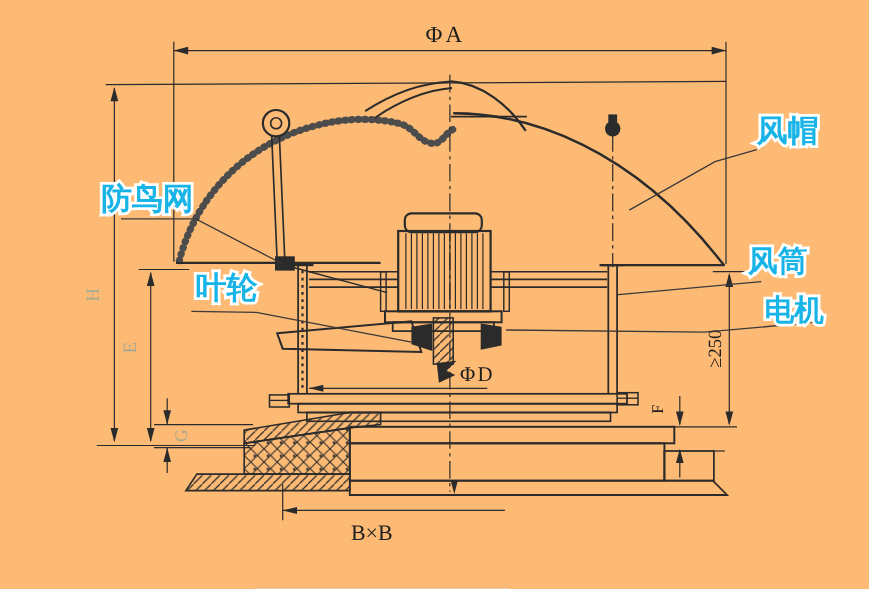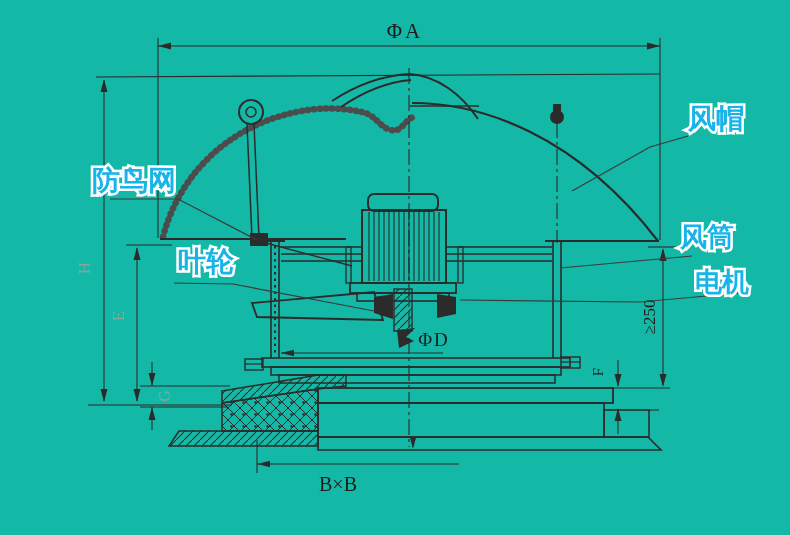--- a/index.html
+++ b/index.html
@@ -1,16 +1,16 @@
 <!DOCTYPE html>
 <html><head>
 <meta charset="utf-8">
 <style>
   html,body{margin:0;padding:0;background:#dddad2;}
-  .sheet{width:790px;height:535px;position:relative;background:#14b8a6;overflow:hidden;
+  .sheet{width:790px;height:535px;position:relative;background:#fdba74;overflow:hidden;
          font-family:"Liberation Sans",sans-serif;}
   svg{position:absolute;left:0;top:0;}
   .ink{stroke:#2b2b2b;fill:none;}
   .dim{stroke:#2b2b2b;stroke-width:1.1;fill:none;}
   .arrow{fill:#2b2b2b;stroke:none;}
   .dimtext{font-family:"Liberation Serif",serif;fill:#1d1d1d;}
   .faint{fill:#97a697;opacity:.85;font-family:"Liberation Serif",serif;}
   .callout{font-family:"DejaVu Sans",sans-serif;font-weight:bold;fill:#18b4e8;
            stroke:#ffffff;stroke-width:5;paint-order:stroke;}
   .leader{stroke:#3a3a3a;stroke-width:1.2;fill:none;}

